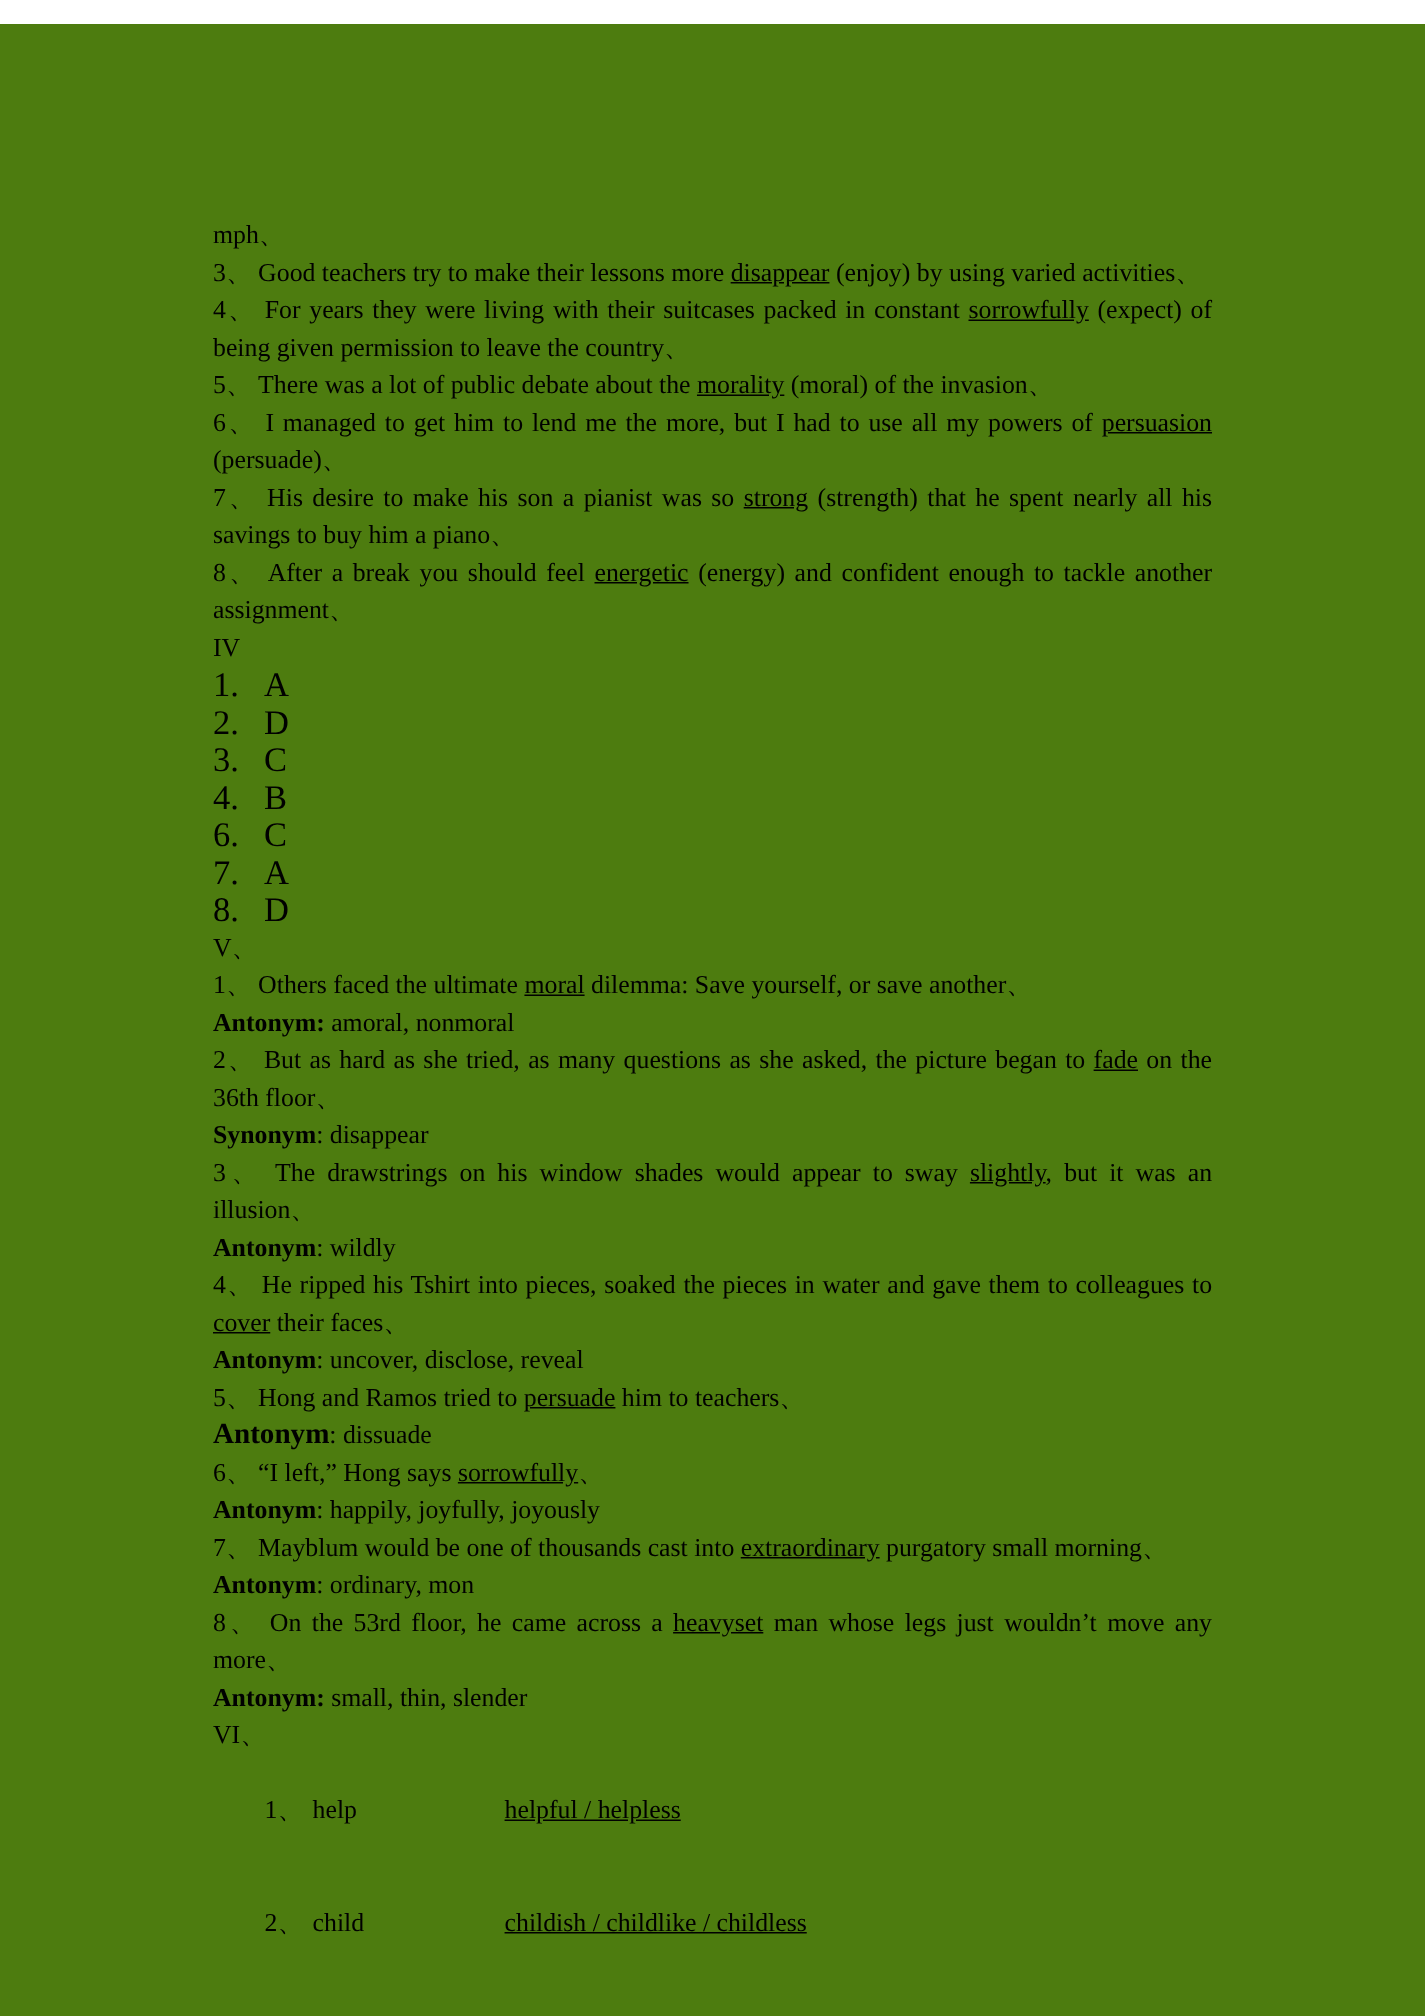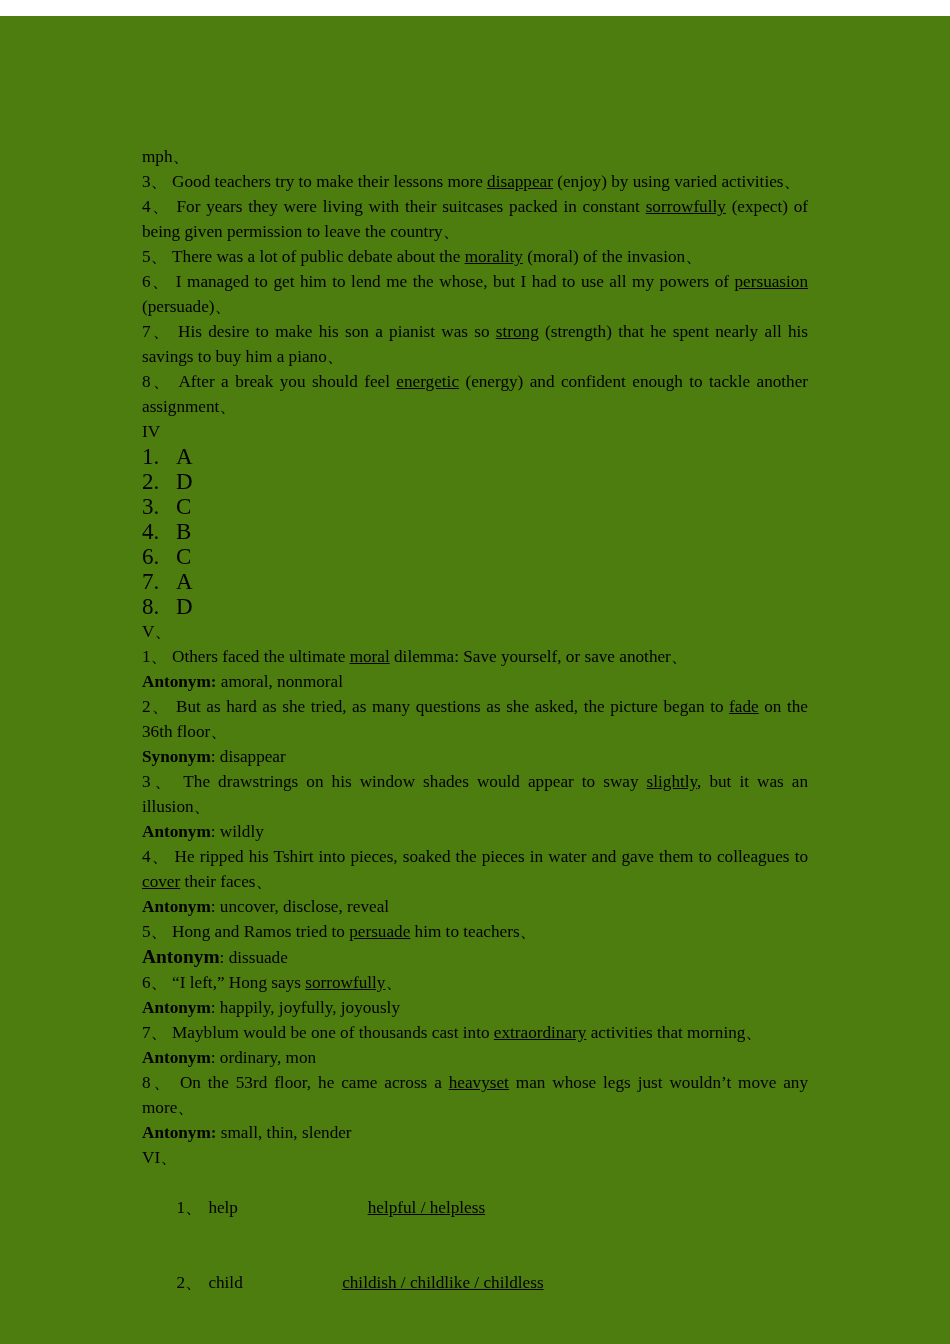--- a/index.html
+++ b/index.html
@@ -69,21 +69,21 @@
   .wf-num {
     display: inline-block;
     width: 32px;
   }
   .wf-stem {
     display: inline-block;
   }
   .wf-blank {
     display: inline-block;
     text-decoration: underline;
-    text-align: center;
+    text-align: left;
   }
 </style>
 </head>
 <body>
 
 <div class="page">
   <div class="content">
 
     <p class="line">mph、</p>
 
@@ -99,21 +99,21 @@
         <span>For years they were living with their suitcases packed in constant </span><span class="u">sorrowfully</span><span> (expect) of being given permission to leave the country、</span>
       </p>
 
       <p class="para">
         <span>5、</span>
         <span>There was a lot of public debate about the </span><span class="u">morality</span><span> (moral) of the invasion、</span>
       </p>
 
       <p class="para">
         <span>6、</span>
-        <span>I managed to get him to lend me the whose, but I had to use all my powers of </span><span class="u">persuasion</span><span> (persuade)、</span>
+        <span>I managed to get him to lend me the more, but I had to use all my powers of </span><span class="u">persuasion</span><span> (persuade)、</span>
       </p>
 
       <p class="para">
         <span>7、</span>
         <span>His desire to make his son a pianist was so </span><span class="u">strong</span><span> (strength) that he spent nearly all his savings to buy him a piano、</span>
       </p>
 
       <p class="para">
         <span>8、</span>
         <span>After a break you should feel </span><span class="u">energetic</span><span> (energy) and confident enough to tackle another assignment、</span>
@@ -167,21 +167,21 @@
       <p class="line"><span class="b big">Antonym</span><span>: dissuade</span></p>
 
       <p class="para">
         <span>6、</span>
         <span>“I left,” Hong says </span><span class="u">sorrowfully</span><span>、</span>
       </p>
       <p class="line"><span class="b">Antonym</span><span>: happily, joyfully, joyously</span></p>
 
       <p class="para">
         <span>7、</span>
-        <span>Mayblum would be one of thousands cast into </span><span class="u">extraordinary</span><span> activities that morning、</span>
+        <span>Mayblum would be one of thousands cast into </span><span class="u">extraordinary</span><span> purgatory small morning、</span>
       </p>
       <p class="line"><span class="b">Antonym</span><span>: ordinary, mon</span></p>
 
       <p class="para">
         <span>8、</span>
         <span>On the 53rd floor, he came across a </span><span class="u">heavyset</span><span> man whose legs just wouldn’t move any more、</span>
       </p>
       <p class="line"><span class="b">Antonym:</span><span> small, thin, slender</span></p>
     </div>
 

